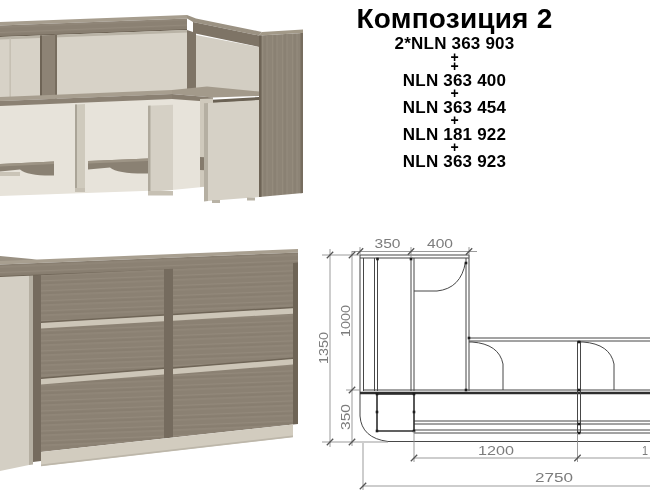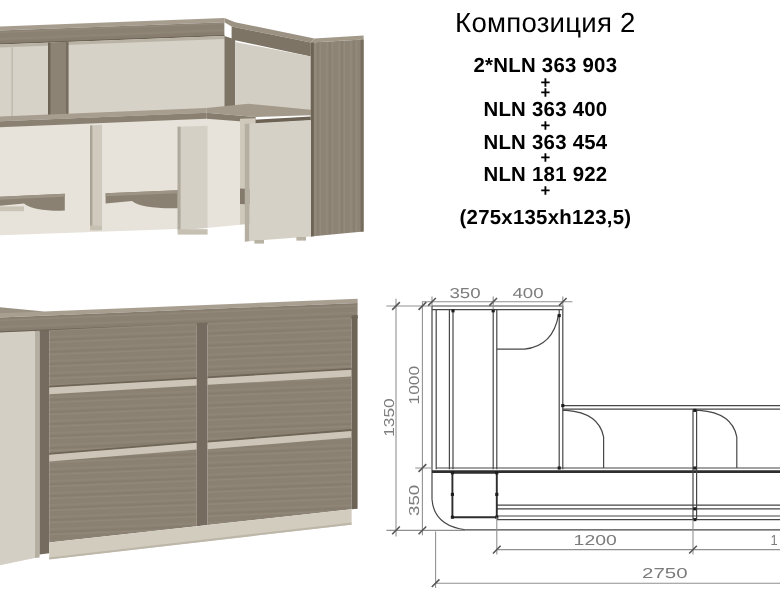--- a/index.html
+++ b/index.html
@@ -3,23 +3,23 @@
 <meta charset="utf-8">
 <style>
   html,body{margin:0;padding:0;background:#fff;}
   .stage{position:relative;width:650px;height:500px;background:#fff;overflow:hidden;
          font-family:"Liberation Sans",sans-serif;}
   .render{position:absolute;display:block;}
   #backview{left:0;top:0;}
   #frontview{left:0;top:240px;}
   #plan{left:315px;top:230px;}
   .info{position:absolute;left:332px;top:5px;width:245px;text-align:center;color:#000;}
-  .title{font-size:23px;font-weight:400;line-height:28px;letter-spacing:.2px;}
+  .title{font-size:28px;font-weight:700;line-height:28px;letter-spacing:.2px;}
   .c-item{font-size:17px;font-weight:700;line-height:17.5px;letter-spacing:.2px;}
-  .c-item.first{margin-top:13px;}
+  .c-item.first{margin-top:2px;}
   .c-plus{font-size:14px;font-weight:700;line-height:9.5px;}
   .c-dims{font-size:17px;font-weight:700;margin-top:8px;letter-spacing:.2px;}
   
   .ol{stroke:#474747;stroke-width:1;fill:none;}
   .ol2{stroke:#2e2e2e;stroke-width:2.4;fill:none;}
   .sq{stroke:#2e2e2e;stroke-width:1.6;fill:none;}
   .dl{stroke:#909090;stroke-width:.9;fill:none;}
   .tk{stroke:#555;stroke-width:1.3;fill:none;}
   .dt{font-size:12px;fill:#7c7c7c;font-family:"Liberation Sans",sans-serif;}
   .dot{fill:#1d1d1d;}
@@ -161,21 +161,21 @@
     <div class="title">Композиция 2</div>
     <div class="c-item first">2*NLN 363 903</div>
     <div class="c-plus">+</div>
     <div class="c-plus">+</div>
     <div class="c-item">NLN 363 400</div>
     <div class="c-plus">+</div>
     <div class="c-item">NLN 363 454</div>
     <div class="c-plus">+</div>
     <div class="c-item">NLN 181 922</div>
     <div class="c-plus">+</div>
-    <div class="c-dims">(275x135xh123,5)</div>
+    <div class="c-item">NLN 363 923</div>
   </div>
 
   <svg id="plan" class="render" width="335" height="270" viewBox="315 230 335 270">
     <g>
 
       <path class="ol" d="M360,255 V416 M363.5,258 V391 M374.5,258 V391 M377.5,258 V391 M411,258 V391 M414,258 V391 M466,258 V391 M469,255 V391"></path>
 
       <path class="ol" d="M360,255 H469 M360,258 H469"></path>
 
       <path class="ol" d="M414,291 H437 Q461,288.5 465.5,262"></path>

